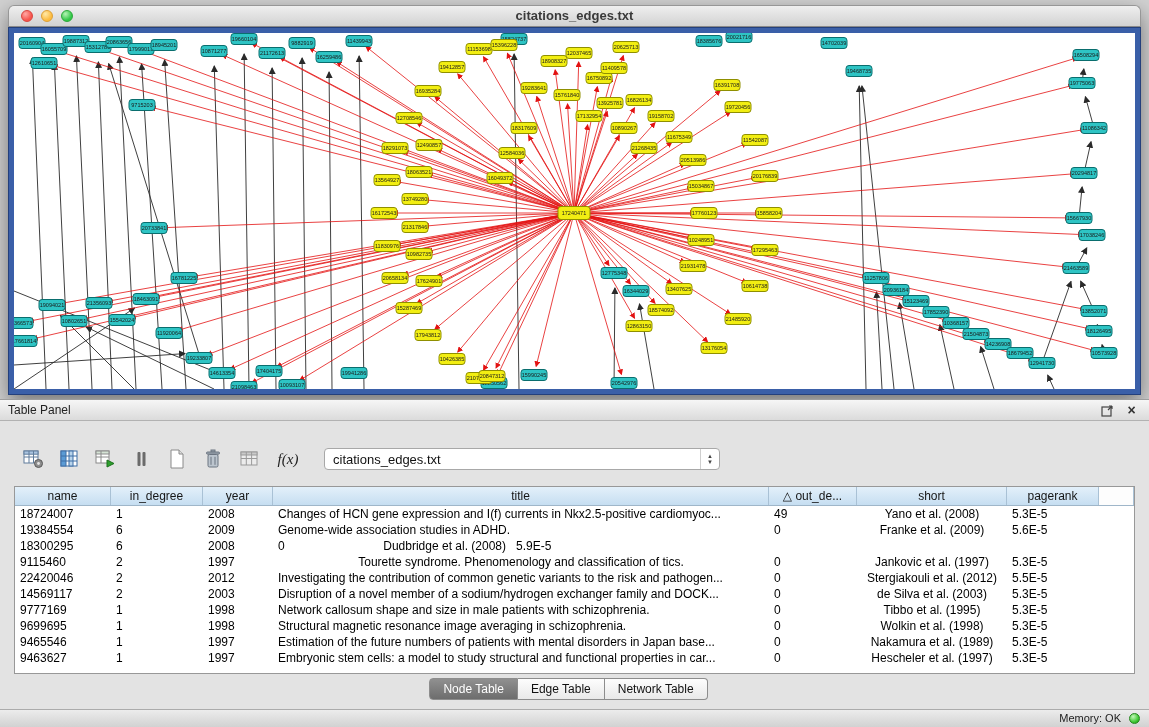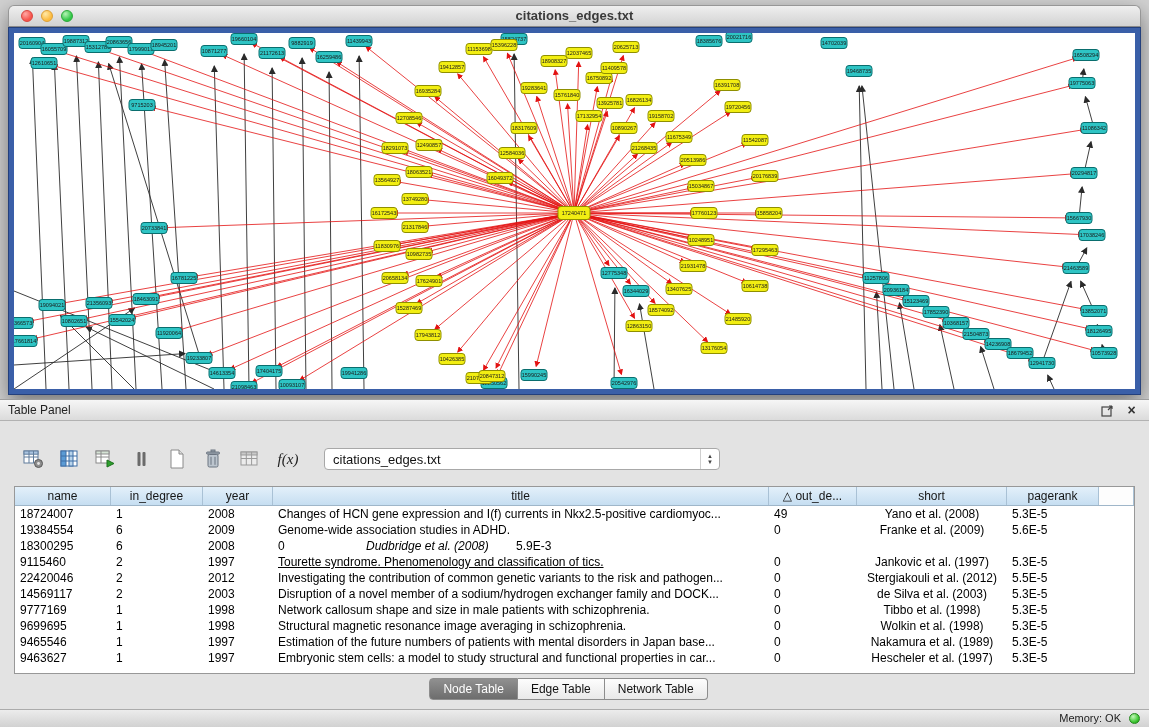--- a/index.html
+++ b/index.html
@@ -818,28 +818,28 @@
           <div class="cell" style="width: 496px; text-align: left;">Genome-wide association studies in ADHD.</div>
           <div class="cell" style="width: 88px; text-align: left;">0</div>
           <div class="cell" style="width: 150px; text-align: center;">Franke et al. (2009)</div>
           <div class="cell" style="width: 92px; text-align: left;">5.6E-5</div>
         </div>
         <div class="row">
           <div class="cell" style="width: 96px; text-align: left;">18300295</div>
           <div class="cell" style="width: 92px; text-align: left;">6</div>
           <div class="cell" style="width: 70px; text-align: left;">2008</div>
           <div class="cell" style="width: 88px; text-align: left;">0</div>
-          <div class="cell" style="width: 150px; text-align: left; font-style: italic;">Dudbridge et al. (2008)</div>
-          <div class="cell" style="width: 92px; text-align: left;">5.9E-3</div>
+          <div class="cell" style="width: 150px; text-align: right;">Dudbridge et al. (2008)</div>
+          <div class="cell" style="width: 92px; text-align: left;">5.9E-5</div>
         </div>
         <div class="row">
           <div class="cell" style="width: 96px; text-align: left;">9115460</div>
           <div class="cell" style="width: 92px; text-align: left;">2</div>
           <div class="cell" style="width: 70px; text-align: left;">1997</div>
-          <div class="cell" style="width: 496px; text-align: left; text-decoration: underline;">Tourette syndrome. Phenomenology and classification of tics.</div>
+          <div class="cell" style="width: 496px; text-align: center;">Tourette syndrome. Phenomenology and classification of tics.</div>
           <div class="cell" style="width: 88px; text-align: left;">0</div>
           <div class="cell" style="width: 150px; text-align: center;">Jankovic et al. (1997)</div>
           <div class="cell" style="width: 92px; text-align: left;">5.3E-5</div>
         </div>
         <div class="row">
           <div class="cell" style="width: 96px; text-align: left;">22420046</div>
           <div class="cell" style="width: 92px; text-align: left;">2</div>
           <div class="cell" style="width: 70px; text-align: left;">2012</div>
           <div class="cell" style="width: 496px; text-align: left;">Investigating the contribution of common genetic variants to the risk and pathogen...</div>
           <div class="cell" style="width: 88px; text-align: left;">0</div>
@@ -854,21 +854,21 @@
           <div class="cell" style="width: 88px; text-align: left;">0</div>
           <div class="cell" style="width: 150px; text-align: center;">de Silva et al. (2003)</div>
           <div class="cell" style="width: 92px; text-align: left;">5.3E-5</div>
         </div>
         <div class="row">
           <div class="cell" style="width: 96px; text-align: left;">9777169</div>
           <div class="cell" style="width: 92px; text-align: left;">1</div>
           <div class="cell" style="width: 70px; text-align: left;">1998</div>
           <div class="cell" style="width: 496px; text-align: left;">Network callosum shape and size in male patients with schizophrenia.</div>
           <div class="cell" style="width: 88px; text-align: left;">0</div>
-          <div class="cell" style="width: 150px; text-align: center;">Tibbo et al. (1998)</div>
+          <div class="cell" style="width: 150px; text-align: center;">Tibbo et al. (1995)</div>
           <div class="cell" style="width: 92px; text-align: left;">5.3E-5</div>
         </div>
         <div class="row">
           <div class="cell" style="width: 96px; text-align: left;">9699695</div>
           <div class="cell" style="width: 92px; text-align: left;">1</div>
           <div class="cell" style="width: 70px; text-align: left;">1998</div>
           <div class="cell" style="width: 496px; text-align: left;">Structural magnetic resonance image averaging in schizophrenia.</div>
           <div class="cell" style="width: 88px; text-align: left;">0</div>
           <div class="cell" style="width: 150px; text-align: center;">Wolkin et al. (1998)</div>
           <div class="cell" style="width: 92px; text-align: left;">5.3E-5</div>

